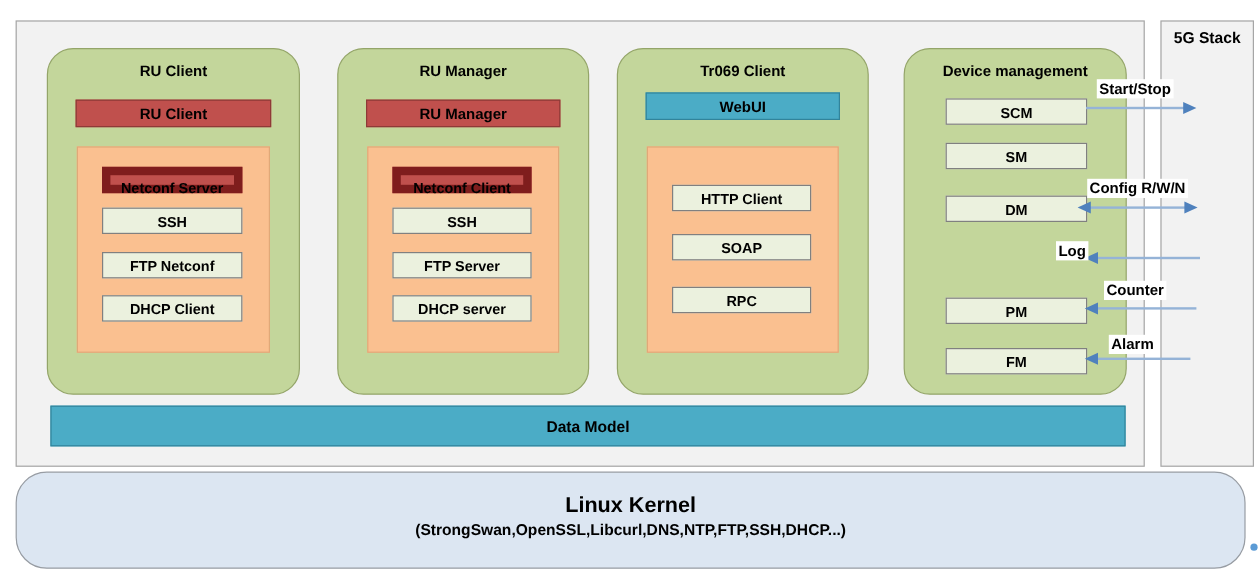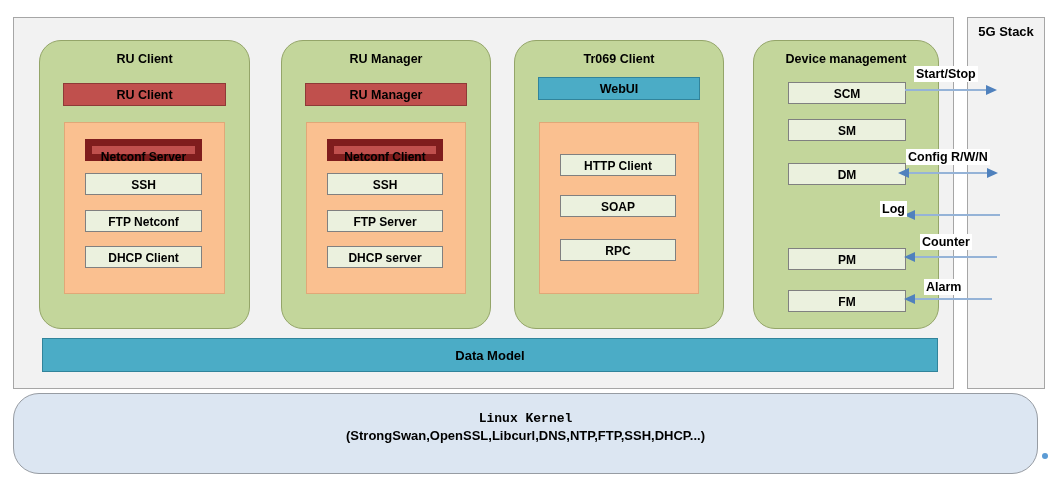--- a/index.html
+++ b/index.html
@@ -44,21 +44,21 @@
     font-size:12px;background:#ebf1de;border:1px solid #808080;box-sizing:border-box;
   }
   .data-model{
     position:absolute;left:42px;top:338px;width:896px;height:34px;line-height:34px;
     background:#4bacc6;border:1px solid #31849b;text-align:center;font-size:13px;box-sizing:border-box;
   }
   .kernel{
     position:absolute;left:13px;top:393px;width:1025px;height:81px;background:#dce6f2;
     border:1.5px solid #979ca3;border-radius:26px;box-sizing:border-box;text-align:center;
   }
-  .kernel-line1{margin-top:17px;font-size:13px;font-family:Liberation Mono, monospace;}
+  .kernel-line1{margin-top:17px;font-size:18px;}
   .kernel-line2{margin-top:2px;font-size:13px;}
   .conn-line{position:absolute;height:2px;background:#95b3d7;}
   .head{position:absolute;width:0;height:0;border-top:5px solid transparent;border-bottom:5px solid transparent;}
   .head-r{border-left:11px solid #4f81bd;}
   .head-l{border-right:11px solid #4f81bd;}
   .conn-label{
     position:absolute;background:#ffffff;font-size:12.5px;line-height:16px;padding:0 2px;white-space:nowrap;
   }
   .artifact-dot{position:absolute;left:1042px;top:453px;width:6px;height:6px;border-radius:50%;background:#5b9bd5;}
 </style>

